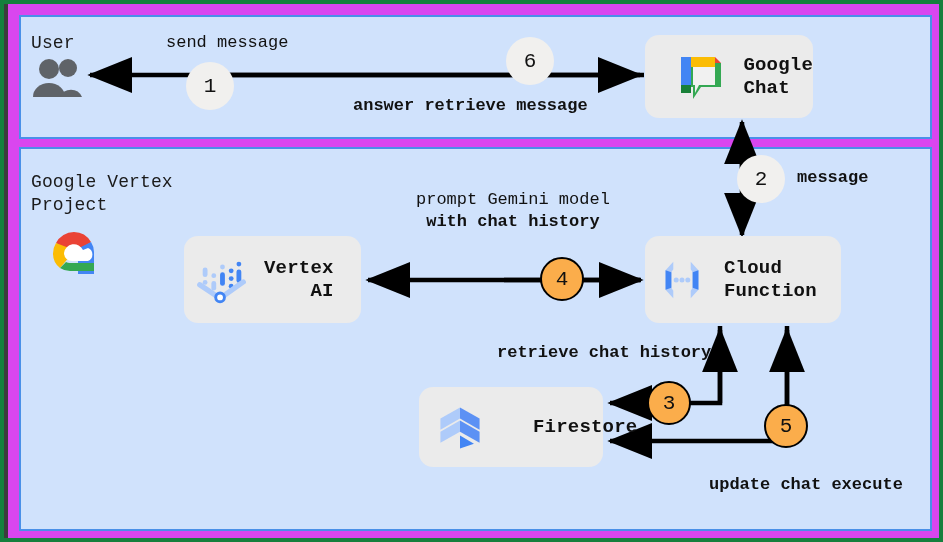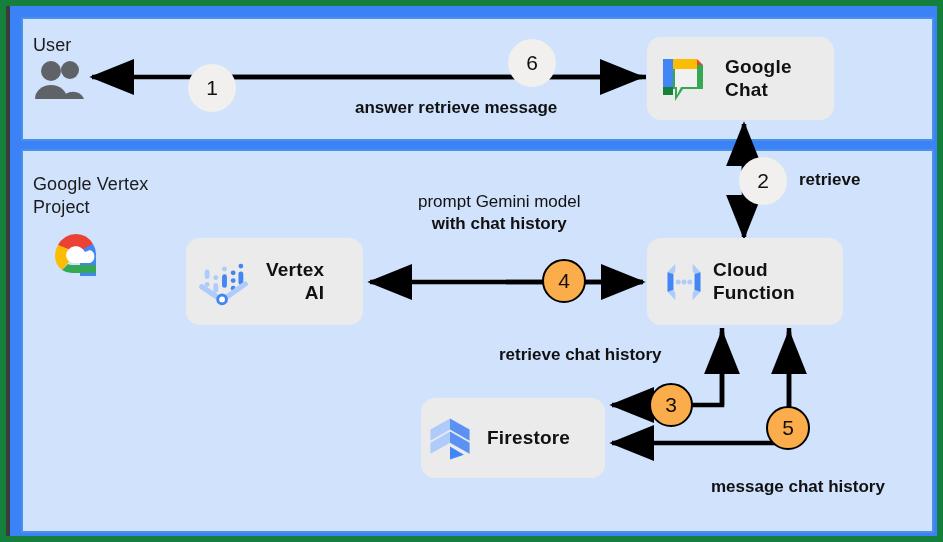--- a/index.html
+++ b/index.html
@@ -7,24 +7,25 @@
     padding: 0;
     background: #ffffff;
   }
   body {
     font-family: "Liberation Sans", sans-serif;
   }
   #canvas {
     position: relative;
     width: 943px;
     height: 542px;
-    background: #3b82f6;
-    box-sizing: border-box;
-    border: 6px solid #15803d;
+    background: #d946ef;
+    box-sizing: border-box;
+    border: 4px solid #15803d;
     overflow: hidden;
+    font-family: Liberation Mono, monospace;
   }
   #canvas::before {
     content: "";
     position: absolute;
     left: 0; top: 0;
     width: 4px; height: 100%;
     background: #3c3c3c;
   }
 
   
@@ -64,27 +65,27 @@
     justify-content: center;
   }
   .svc-label {
     font-size: 19px;
     font-weight: bold;
     color: #111111;
     line-height: 1.18;
     white-space: pre-line;
     letter-spacing: 0.2px;
   }
-  #box-gchat    { left: 641px; top: 31px;  width: 187px; height: 83px;  padding-left: 8px; }
+  #box-gchat    { left: 641px; top: 31px;  width: 168px; height: 83px;  padding-left: 8px; justify-content: flex-end; }
   #box-gchat .svc-label { margin-left: 14px; }
   #box-vertex   { left: 180px; top: 232px; width: 177px; height: 87px;  padding-left: 10px; text-align: right; }
   #box-vertex .svc-label { margin-left: 14px; }
   #box-cloudfn  { left: 641px; top: 232px; width: 196px; height: 87px;  padding-left: 8px; }
-  #box-cloudfn .svc-label { margin-left: 0; }
-  #box-firestore{ left: 415px; top: 392px; width: 184px; height: 80px;  padding-left: 2px; }
+  #box-cloudfn .svc-label { margin-left: 13px; }
+  #box-firestore{ left: 415px; top: 383px; width: 184px; height: 80px;  padding-left: 14px; gap: 36px; }
   #box-firestore .svc-label { margin-left: 10px; }
 
   
   .edge-label {
     position: absolute;
     font-size: 17px;
     color: #111111;
     line-height: 1.3;
     white-space: nowrap;
   }
@@ -246,28 +247,29 @@
         <path d="M8,20 L29,8 L29,20 L8,32 z" fill="#aecbfa"></path>
         <path d="M29,8 L50,20 L50,32 L29,20 z" fill="#5c91f4"></path>
         <path d="M8,34 L29,22 L29,34 L8,46 z" fill="#aecbfa"></path>
         <path d="M29,22 L50,34 L50,46 L29,34 z" fill="#5c91f4"></path>
         <path d="M29,38 L44,47 L29,52 z" fill="#4285f4"></path>
       </svg>
     </span>
     <span class="svc-label">Firestore</span>
   </div>
 
+  <div class="edge-label" id="lbl-send">send message</div>
   <div class="edge-label" id="lbl-answer">answer retrieve message</div>
-  <div class="edge-label" id="lbl-execute">retrieve</div>
+  <div class="edge-label" id="lbl-execute">message</div>
   <div class="edge-label" id="lbl-retrieve">retrieve chat history</div>
   <div class="edge-label" id="lbl-prompt">
     <span>prompt Gemini model</span>
     <span class="l2">with chat history</span>
   </div>
-  <div class="edge-label" id="lbl-update">message chat history</div>
+  <div class="edge-label" id="lbl-update">update chat execute</div>
 
   <div class="badge plain" id="badge-1">1</div>
   <div class="badge plain" id="badge-6">6</div>
   <div class="badge plain" id="badge-2">2</div>
   <div class="badge orange" id="badge-4">4</div>
   <div class="badge orange" id="badge-3">3</div>
   <div class="badge orange" id="badge-5">5</div>
 
 </div>
 

